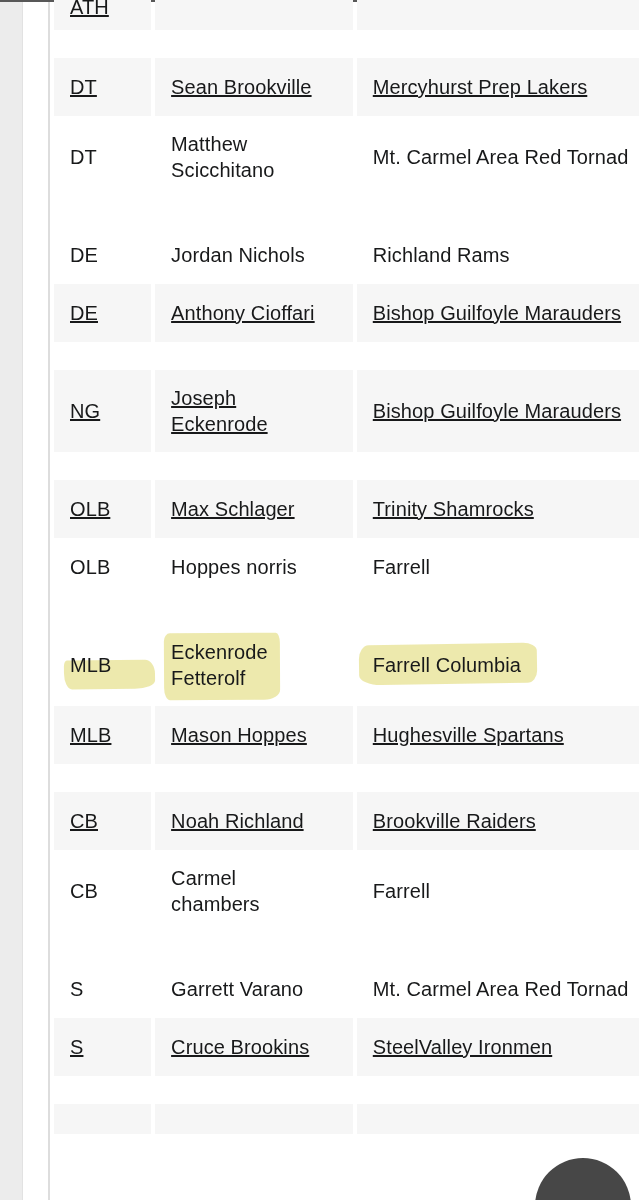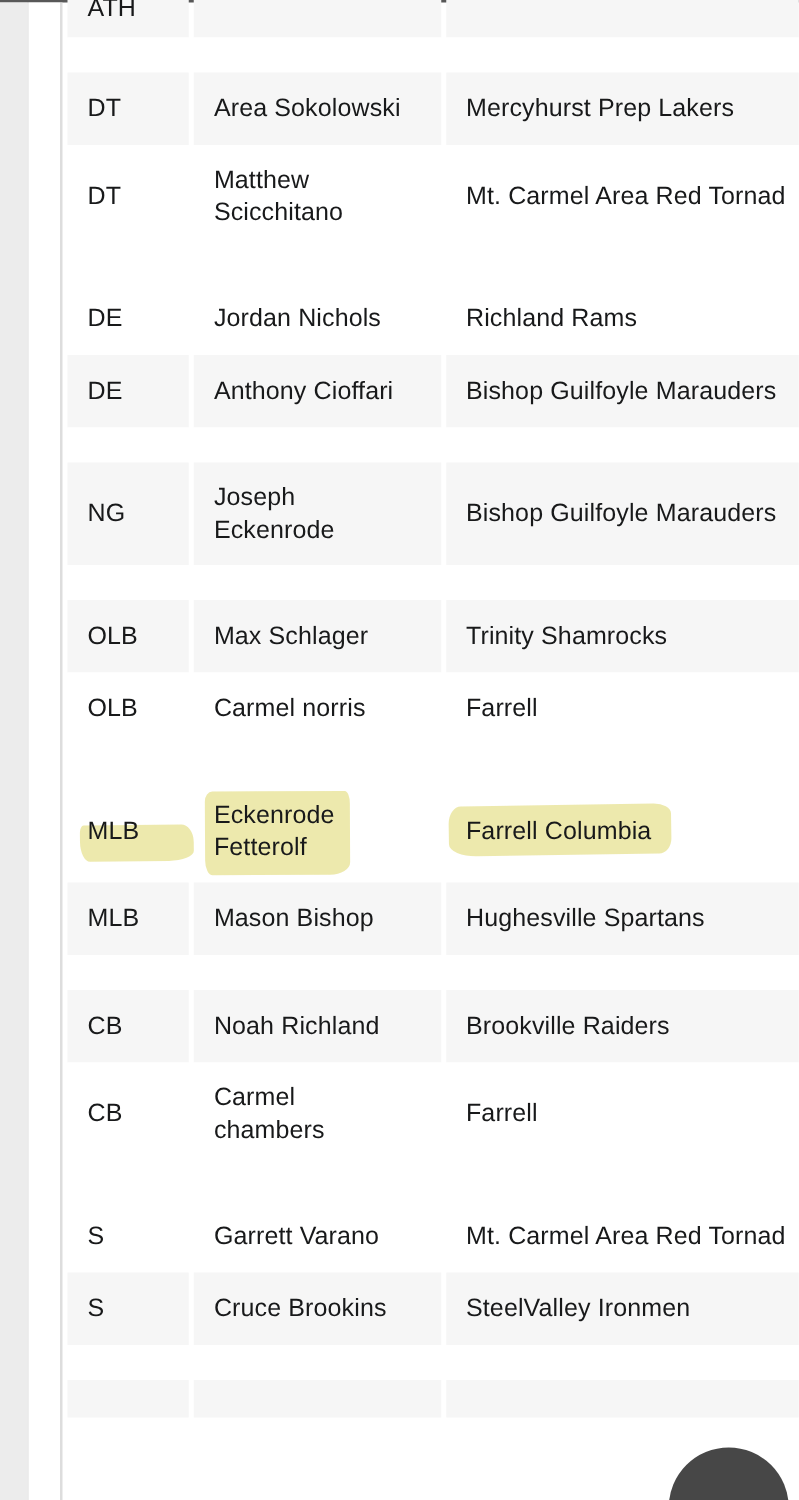--- a/index.html
+++ b/index.html
@@ -96,21 +96,21 @@
     align-items: center;
     font-size: 20px;
     line-height: 26px;
     color: #18191a;
     letter-spacing: .1px;
     white-space: pre-line;
   }
   .cell.team { white-space: nowrap; }
 
   
-  tr.shaded .cell { background: #f6f6f6; }
+  tr.shaded .cell { background: #f6f6f6; text-decoration: underline; }
   tr.plain  .cell { background: #ffffff; }
 
   
   tr.h1 .cell { height: 58px; }   
   tr.h2 .cell { height: 82px; }  
   tr.gapw .cell { height: 30px; background: #ffffff; }
 
   
   .hl {
     position: relative;
@@ -202,21 +202,21 @@
           </td>
           <td>
             <div class="cell" style="background: rgb(255, 255, 255); height: 28px;"></div>
           </td>
         </tr>
         <tr class="shaded h1">
           <td>
             <div class="cell pos">DT</div>
           </td>
           <td>
-            <div class="cell name">Area Sokolowski</div>
+            <div class="cell name">Sean Brookville</div>
           </td>
           <td>
             <div class="cell team">Mercyhurst Prep Lakers</div>
           </td>
         </tr>
         <tr class="plain h2">
           <td>
             <div class="cell pos">DT</div>
           </td>
           <td>
@@ -303,21 +303,21 @@
           </td>
           <td>
             <div class="cell team">Trinity Shamrocks</div>
           </td>
         </tr>
         <tr class="plain h1">
           <td>
             <div class="cell pos">OLB</div>
           </td>
           <td>
-            <div class="cell name">Carmel norris</div>
+            <div class="cell name">Hoppes norris</div>
           </td>
           <td>
             <div class="cell team">Farrell</div>
           </td>
         </tr>
         <tr class="gapw">
           <td>
             <div class="cell" style="background: rgb(255, 255, 255); height: 28px;"></div>
           </td>
           <td>
@@ -339,21 +339,21 @@
             <div class="cell team">
               <span class="hl hl-team"><span>Farrell Columbia</span></span>
             </div>
           </td>
         </tr>
         <tr class="shaded h1">
           <td>
             <div class="cell pos">MLB</div>
           </td>
           <td>
-            <div class="cell name">Mason Bishop</div>
+            <div class="cell name">Mason Hoppes</div>
           </td>
           <td>
             <div class="cell team">Hughesville Spartans</div>
           </td>
         </tr>
         <tr class="gapw">
           <td>
             <div class="cell" style="background: rgb(255, 255, 255); height: 28px;"></div>
           </td>
           <td>

